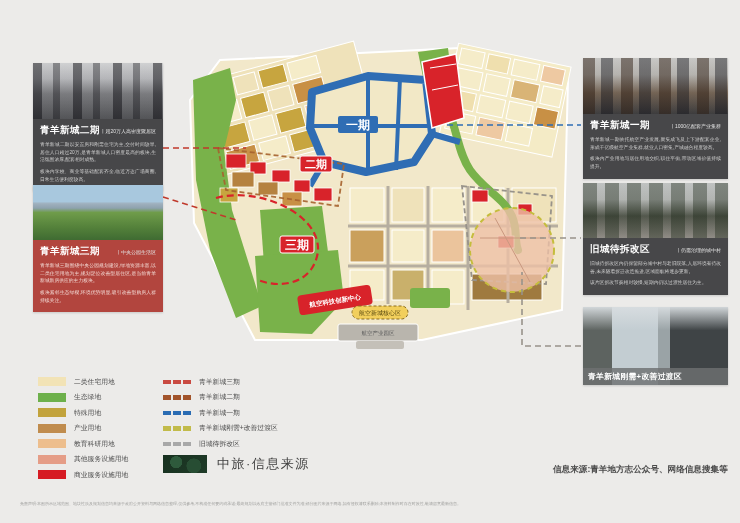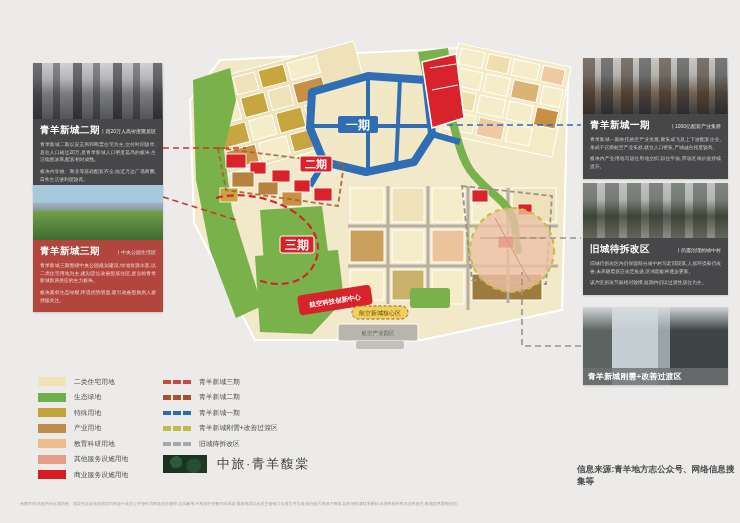--- a/index.html
+++ b/index.html
@@ -54,21 +54,21 @@
   .dsw i{width:8px;height:4.5px;background:currentColor;}
   .ll{font-size:6.8px;color:#4f4f4f;white-space:nowrap;}
 
   
   .logo{position:absolute;left:163px;top:455px;display:flex;align-items:center;gap:10px;}
   .logo .mark{width:44px;height:18px;background:
      radial-gradient(circle at 30% 40%,#2e5a3c 0 18%,transparent 19%),
      radial-gradient(circle at 70% 60%,#274d33 0 22%,transparent 23%),
      linear-gradient(135deg,#17301f,#1f3b28);}
   .logo .ltext{font-size:13px;color:#3f3f3f;letter-spacing:1.5px;font-weight:500;}
-  .source{position:absolute;left:577px;top:464px;font-size:8.6px;font-weight:bold;color:#4a4a4a;}
+  .source{position:absolute;left:553px;top:464px;font-size:8.6px;font-weight:bold;color:#4a4a4a;}
   .disclaimer{position:absolute;left:20px;top:501px;width:700px;font-size:4px;line-height:1.5;color:#a2a2a0;}
 </style>
 </head>
 <body>
 
 <div class="page">
 
   <svg class="layer" style="left:160px;top:38px;" width="430" height="315" viewBox="0 0 430 315">
 
     <path d="M60,22 L300,10 L408,42 L402,272 L262,302 L95,302 L34,185 L30,62 Z" fill="#f2e8ca" stroke="#ffffff" stroke-width="2"></path>
@@ -336,20 +336,20 @@
           <i></i>
           <i></i>
           <i></i>
         </span>
         <span class="ll">旧城待拆改区</span>
       </div>
   </div>
 
   <div class="logo">
     <div class="mark"></div>
-    <div class="ltext">中旅·青羊馥棠</div>
+    <div class="ltext">中旅·信息来源</div>
   </div>
 
   <div class="source">信息来源:青羊地方志公众号、网络信息搜集等</div>
 
   <div class="disclaimer">免责声明:本图所示区域范围、地块性质及规划信息均来源于政府公开资料与网络信息整理,仅供参考,不构成任何要约或承诺;最终规划以政府主管部门批准文件为准;部分图片来源于网络,如有侵权请联系删除;本资料制作时存在时效性,敬请留意最新信息。</div>
 
 </div>
 
 </body></html>

